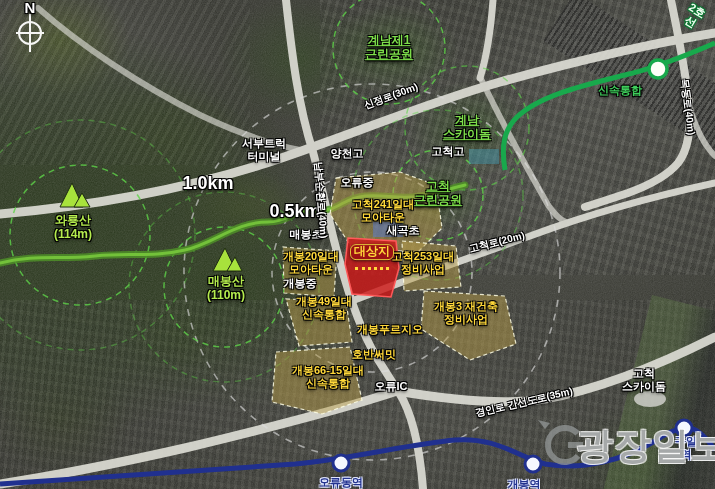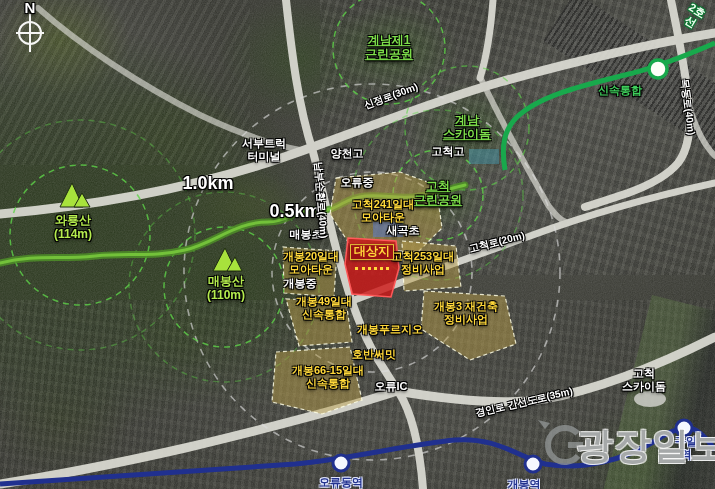--- a/index.html
+++ b/index.html
@@ -212,17 +212,17 @@
 모아타운</div>
   <div class="lbl yellow ol" style="left:324px;top:308px;">개봉49일대
 신속통합</div>
   <div class="lbl yellow ol" style="left:466px;top:313px;">개봉3 재건축
 정비사업</div>
   <div class="lbl yellow ol" style="left:328px;top:377px;">개봉66-15일대
 신속통합</div>
   <div class="lbl yellow ol" style="left:390px;top:329px;">개봉푸르지오</div>
   <div class="lbl yellow ol" style="left:374px;top:354px;">호반써밋</div>
 
-  <div class="lbl target-lbl" style="left:372px;top:252px;">대상지</div>
+  <div class="lbl target-lbl" style="left:372px;top:252px;border-radius:6px;">대상지</div>
   <div class="target-dots"></div>
 
   <div class="wm-text" style="left:652px;top:446px;">광장일보</div>
 </div>
 
 </body></html>

